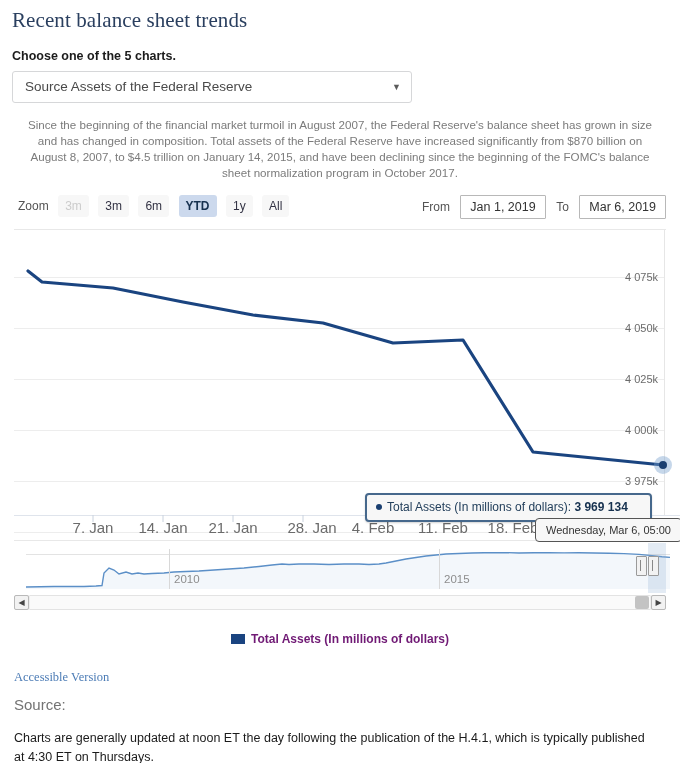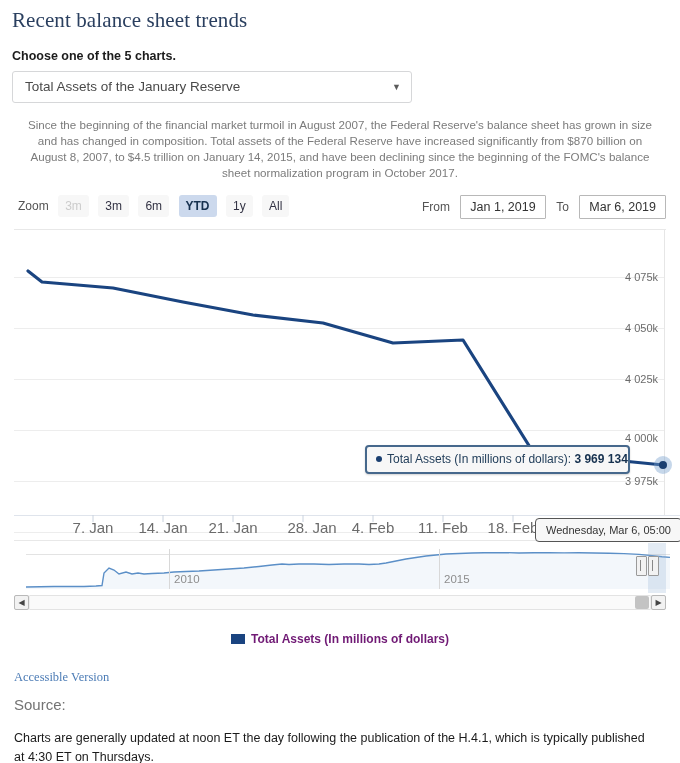--- a/index.html
+++ b/index.html
@@ -143,23 +143,24 @@
     transform: translateX(-50%);
   }
 
   .tooltip {
     position: absolute;
     border: 2px solid #46688c;
     border-radius: 4px;
     background: #f7f7f7;
     font-size: 12px;
     color: #24405c;
-    padding: 5px 0 6px 9px;
+    padding: 5px 22px 6px 9px;
     white-space: nowrap;
     box-shadow: 0 1px 2px rgba(0,0,0,.18);
+    margin-top: 48px;
   }
   .tt-dot {
     display: inline-block;
     width: 6px; height: 6px;
     border-radius: 50%;
     background: #1a3f70;
     vertical-align: middle;
     margin-right: 5px;
     position: relative;
     top: -1px;
@@ -302,21 +303,21 @@
 </head>
 <body>
 
 <div class="page">
 
   <h1 class="page-title">Recent balance sheet trends</h1>
 
   <div class="choose-label">Choose one of the 5 charts.</div>
 
   <div class="select-wrap">
-    <span class="select-value">Total Assets of the January Reserve</span>
+    <span class="select-value">Source Assets of the Federal Reserve</span>
     <span class="select-caret">▼</span>
   </div>
 
   <p class="chart-desc">Since the beginning of the financial market turmoil in August 2007, the Federal Reserve's balance sheet has grown in size and has changed in composition. Total assets of the Federal Reserve have increased significantly from $870 billion on August 8, 2007, to $4.5 trillion on January 14, 2015, and have been declining since the beginning of the FOMC's balance sheet normalization program in October 2017.</p>
 
   <div class="rangebar">
     <span class="rs-label">Zoom</span>
     <span class="rs-btn disabled">3m</span>
     <span class="rs-btn">3m</span>
     <span class="rs-btn">6m</span>
@@ -356,21 +357,21 @@
       </g>
 
       <line x1="650.5" y1="0" x2="650.5" y2="285" stroke="#e6e6e6" stroke-width="1"></line>
 
       <polyline points="14,41 28,52 99,58 169,72 239,85 309,93 379,113 449,110 519,222 649,235" fill="none" stroke="#1a4480" stroke-width="3.2" stroke-linejoin="round" stroke-linecap="round"></polyline>
     </svg>
 
     <span class="ylab" style="top:47px">4 075k</span>
     <span class="ylab" style="top:98px">4 050k</span>
     <span class="ylab" style="top:149px">4 025k</span>
-    <span class="ylab" style="top:208px">4 000k</span>
+    <span class="ylab" style="top:200px">4 000k</span>
     <span class="ylab" style="top:251px">3 975k</span>
     <span class="ylab" style="top:302px">3 950k</span>
 
     <span class="xlab" style="left:79px">7. Jan</span>
     <span class="xlab" style="left:149px">14. Jan</span>
     <span class="xlab" style="left:219px">21. Jan</span>
     <span class="xlab" style="left:298px">28. Jan</span>
     <span class="xlab" style="left:359px">4. Feb</span>
     <span class="xlab" style="left:429px">11. Feb</span>
     <span class="xlab" style="left:499px">18. Feb</span>

